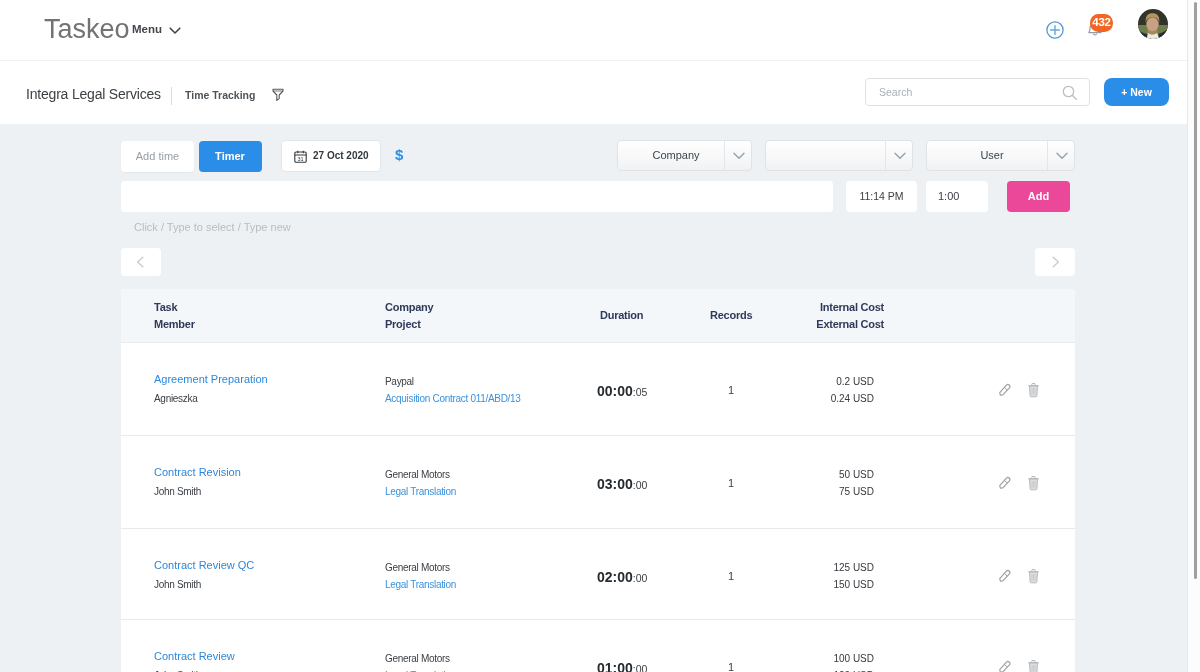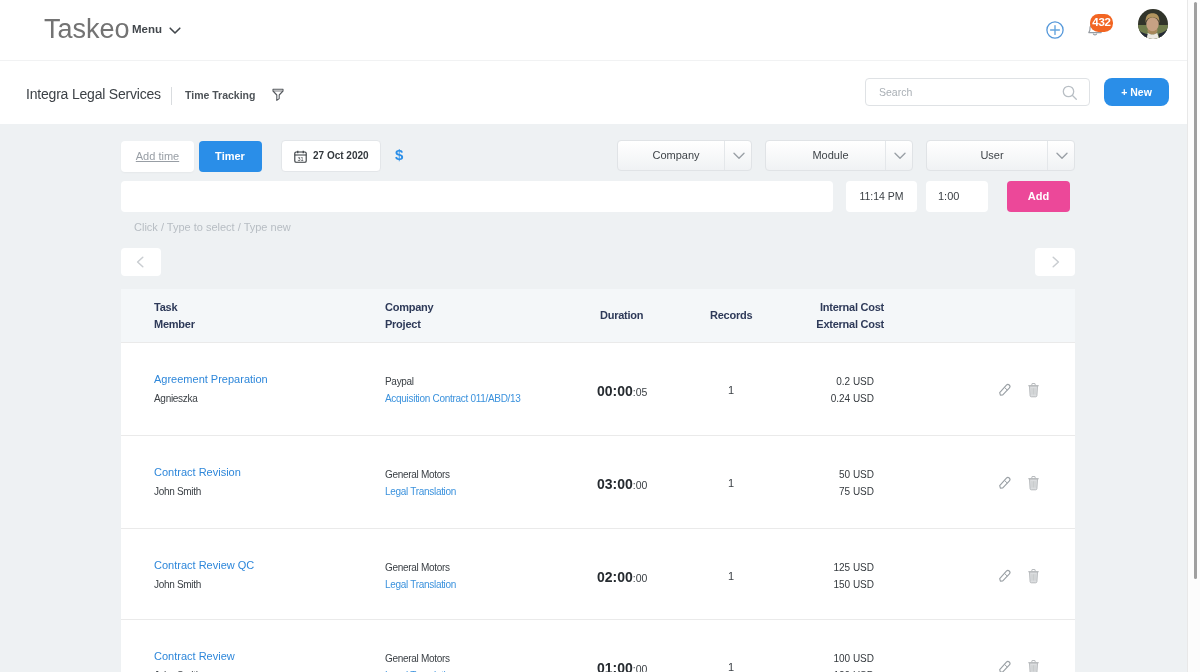--- a/index.html
+++ b/index.html
@@ -18,21 +18,21 @@
   #crumbsep { position:absolute; left:171px; top:25px; width:1px; height:18px; background:#d9dcdf; }
   #crumb2 { position:absolute; left:185px; top:26.5px; font-size:10.5px; font-weight:600; color:#4e5358; }
   #search { position:absolute; left:865px; top:16px; width:225px; height:28px; border:1px solid #dfe2e5; border-radius:4px; background:#fff; }
   #search .ph { position:absolute; left:13px; top:7px; font-size:10.5px; color:#a9afb5; }
   #newbtn { position:absolute; left:1104px; top:16px; width:65px; height:28px; background:#2a8ee8; border-radius:8px; color:#fff; font-size:10.5px; font-weight:700; text-align:center; line-height:28px; }
 
   
   #gray { position:absolute; left:0; top:124px; width:1187px; height:548px; background:#eef1f3; }
 
   .whitebox { background:#fff; border-radius:4px; position:absolute; }
-  #tab-add { left:121px; top:17px; width:73px; height:31px; border-radius:4px; color:#989ea5; font-size:11px; text-align:center; line-height:31px; box-shadow:0 1px 2px rgba(0,0,0,0.04);text-decoration:underline; }
+  #tab-add { left:121px; top:17px; width:73px; height:31px; border-radius:4px; color:#989ea5; font-size:11px; text-align:center; line-height:31px; box-shadow:0 1px 2px rgba(0,0,0,0.04); }
   #tab-timer { left:198.5px; top:17px; width:63px; height:31px; background:#2a8ee8; border-radius:4px; color:#fff; font-size:11px; font-weight:700; text-align:center; line-height:31px; }
   #datebox { left:281px; top:16px; width:100px; height:32px; border:1px solid #e3e6e9; line-height:30px; }
   #datebox .txt { position:absolute; left:31px; top:0; font-size:10px; font-weight:700; color:#33383d; line-height:30px; }
   #dollar { position:absolute; left:395px; top:22px; color:#2a8ee8; font-size:15px; font-weight:700; }
 
   .dd { position:absolute; top:16px; height:31px; background:linear-gradient(#ffffff,#f0f2f4); border:1px solid #e0e3e6; border-radius:4px; }
   .dd .lbl { position:absolute; top:0; left:5px; right:22px; text-align:center; line-height:29px; font-size:11px; color:#3f4449; }
   .dd .chev { position:absolute; right:0; top:0; width:27px; height:29px; border-left:1px solid #e4e7ea; }
   #dd-company { left:617px; width:135px; }
   #dd-module { left:765px; width:148px; }
@@ -139,21 +139,20 @@
   </div>
   <div id="dollar">$</div>
 
   <div class="dd" id="dd-company">
       <div class="lbl">Company</div>
       <div class="chev"><svg style="margin:11px 0 0 8px" width="12" height="8" viewBox="0 0 12 8">
           <path d="M1 1.2 L6 6.2 L11 1.2" fill="none" stroke="#9aa0a6" stroke-width="1.4" stroke-linecap="round" stroke-linejoin="round"></path>
         </svg></div>
     </div>
   <div class="dd" id="dd-module">
-      <div class="lbl">Module</div>
       <div class="chev"><svg style="margin:11px 0 0 8px" width="12" height="8" viewBox="0 0 12 8">
           <path d="M1 1.2 L6 6.2 L11 1.2" fill="none" stroke="#9aa0a6" stroke-width="1.4" stroke-linecap="round" stroke-linejoin="round"></path>
         </svg></div>
     </div>
   <div class="dd" id="dd-user">
       <div class="lbl">User</div>
       <div class="chev"><svg style="margin:11px 0 0 8px" width="12" height="8" viewBox="0 0 12 8">
           <path d="M1 1.2 L6 6.2 L11 1.2" fill="none" stroke="#9aa0a6" stroke-width="1.4" stroke-linecap="round" stroke-linejoin="round"></path>
         </svg></div>
     </div>

